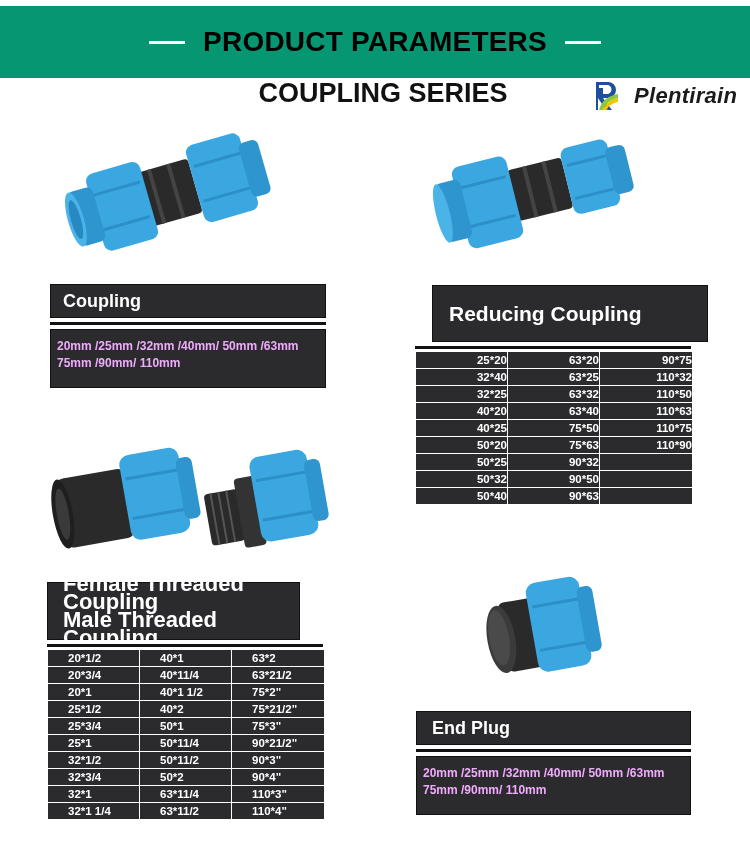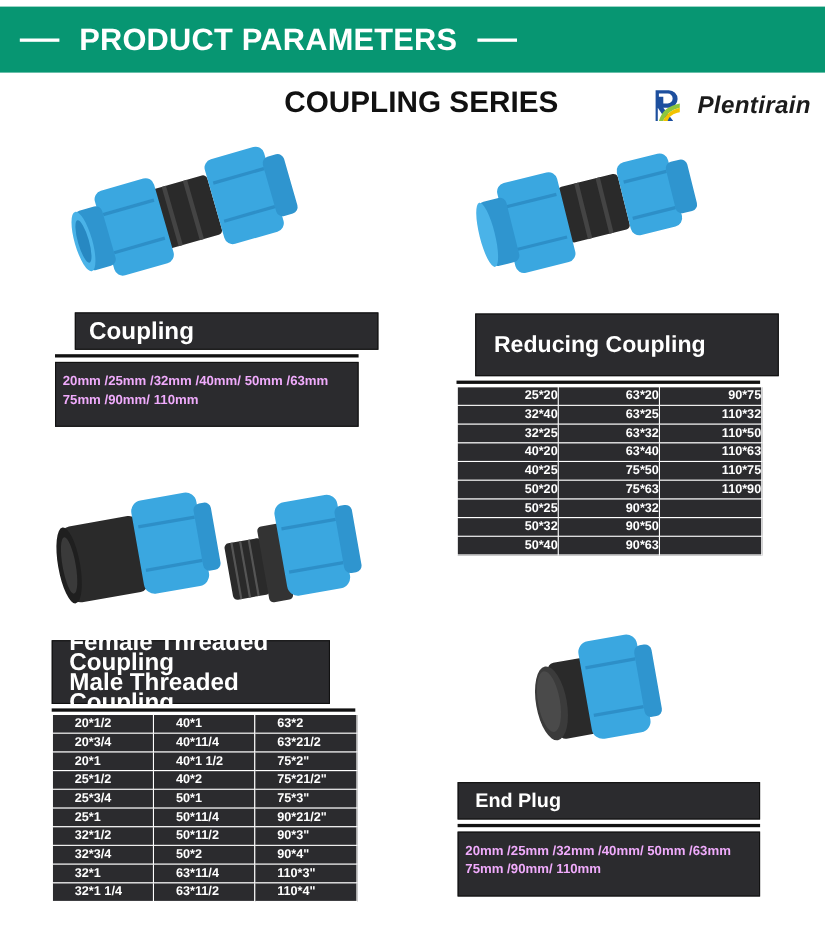--- a/index.html
+++ b/index.html
@@ -1,22 +1,22 @@
 <!DOCTYPE html>
 <html><head>
 <meta charset="utf-8">
 <style>
   * { box-sizing: border-box; margin: 0; padding: 0; }
   html, body { width: 750px; height: 845px; background: #ffffff; overflow: hidden; }
   body { position: relative; font-family: "Liberation Sans", "DejaVu Sans", sans-serif; }
 
   .banner {
-    position: absolute; left: 0; top: 6px; width: 750px; height: 60px;
-    background: #079672; display: flex; align-items: center; 
-    color: #ffffff;
+    position: absolute; left: 0; top: 6px; width: 750px; height: 72px;
+    background: #079672; display: flex; align-items: center; justify-content: center;
+    color: #000000;
   }
   .banner .dash { display: inline-block; width: 36px; height: 3px; background: #ffffff; margin: 0 18px; }
   .banner .title { font-size: 28px; font-weight: bold; letter-spacing: 0.2px; }
 
   .series-title {
     position: absolute; left: 0; width: 766px; top: 78px; text-align: center;
     font-size: 27px; font-weight: bold; color: #111111;
   }
 
   .logo { position: absolute; left: 594px; top: 80px; display: flex; align-items: center; }
@@ -94,21 +94,21 @@
     <rect x="140" y="44" width="40" height="3" fill="#2d8fc8"></rect>
     <rect x="140" y="78" width="40" height="3" fill="#2d8fc8"></rect>
     <rect x="26" y="20" width="56" height="84" rx="8" fill="#3aa7e0"></rect>
     <rect x="30" y="40" width="48" height="3" fill="#2d8fc8"></rect>
     <rect x="30" y="80" width="48" height="3" fill="#2d8fc8"></rect>
     <rect x="6" y="32" width="26" height="60" rx="6" fill="#2f95cf"></rect>
     <ellipse cx="8" cy="62" rx="7" ry="30" fill="#4ab3e8"></ellipse>
   </g>
 </svg>
 
-<div class="box-title" style="left:68px;top:284px;width:276px;height:34px;font-size:22px;">
+<div class="box-title" style="left:50px;top:284px;width:276px;height:34px;font-size:18px;">
   <span>Coupling</span>
 </div>
 <div class="rule" style="left:50px;top:322px;width:276px;"></div>
 <div class="box-content" style="left:50px;top:329px;width:276px;height:59px;">
   <div>20mm /25mm /32mm /40mm/ 50mm /63mm</div>
   <div>75mm /90mm/ 110mm</div>
 </div>
 
 <div class="box-title" style="left:432px;top:285px;width:276px;height:57px;font-size:21px;padding-left:16px;">
   <span>Reducing Coupling</span>

